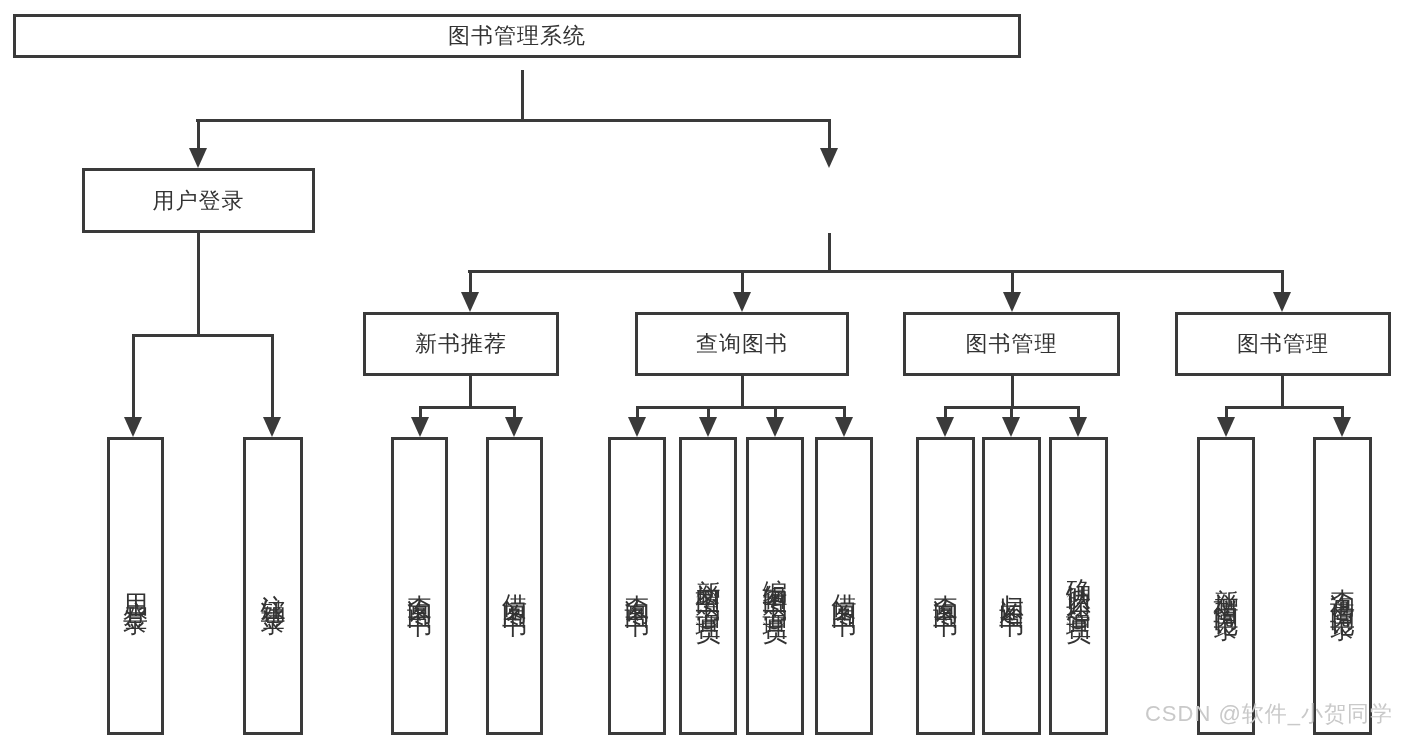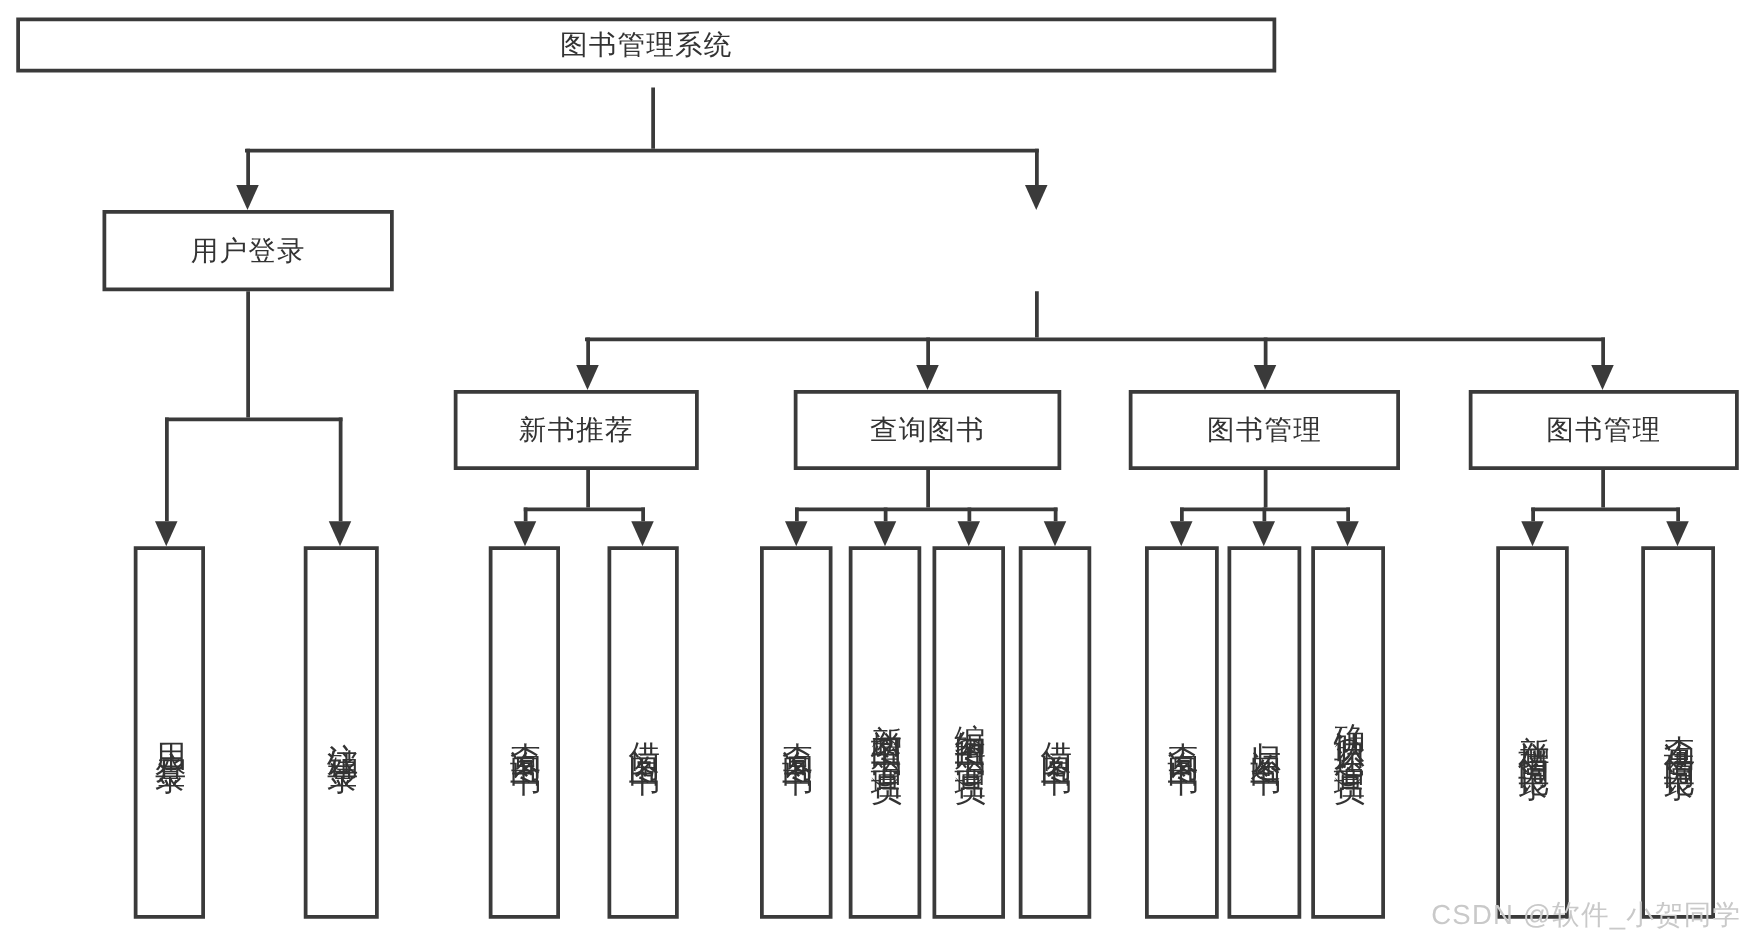--- a/index.html
+++ b/index.html
@@ -41,21 +41,21 @@
     display:flex;flex-direction:column;align-items:center;
   }
   .varrow .shaft{width:3px;flex:1;background:var(--line);}
   .varrow .head{
     flex:none;width:0;height:0;
     border-left:9px solid transparent;
     border-right:9px solid transparent;
     border-top:20px solid var(--line);
   }
   .watermark{
-    position:absolute;right:12px;bottom:0;
+    position:absolute;right:12px;bottom:18px;
     font-size:22px;color:var(--watermark);
     letter-spacing:1px;z-index:10;white-space:nowrap;
   }
 </style>
 </head>
 <body>
 
 <div class="canvas">
 
   <div class="node h" style="left:13px;top:14px;width:1008px;height:44px">

